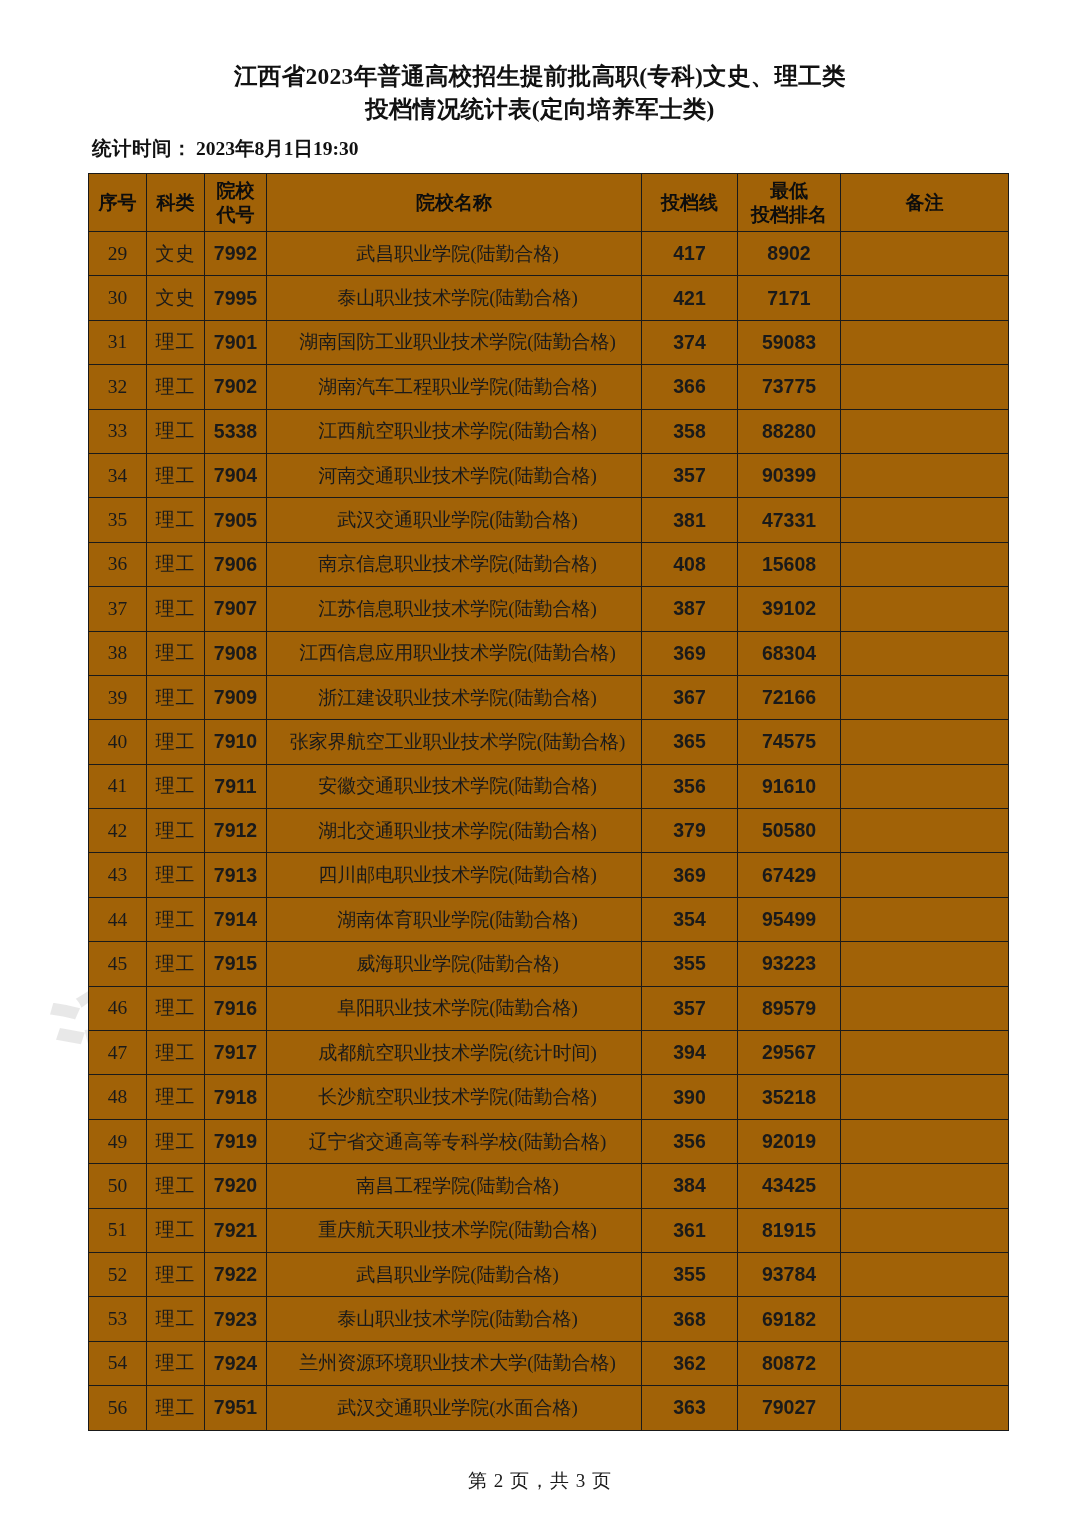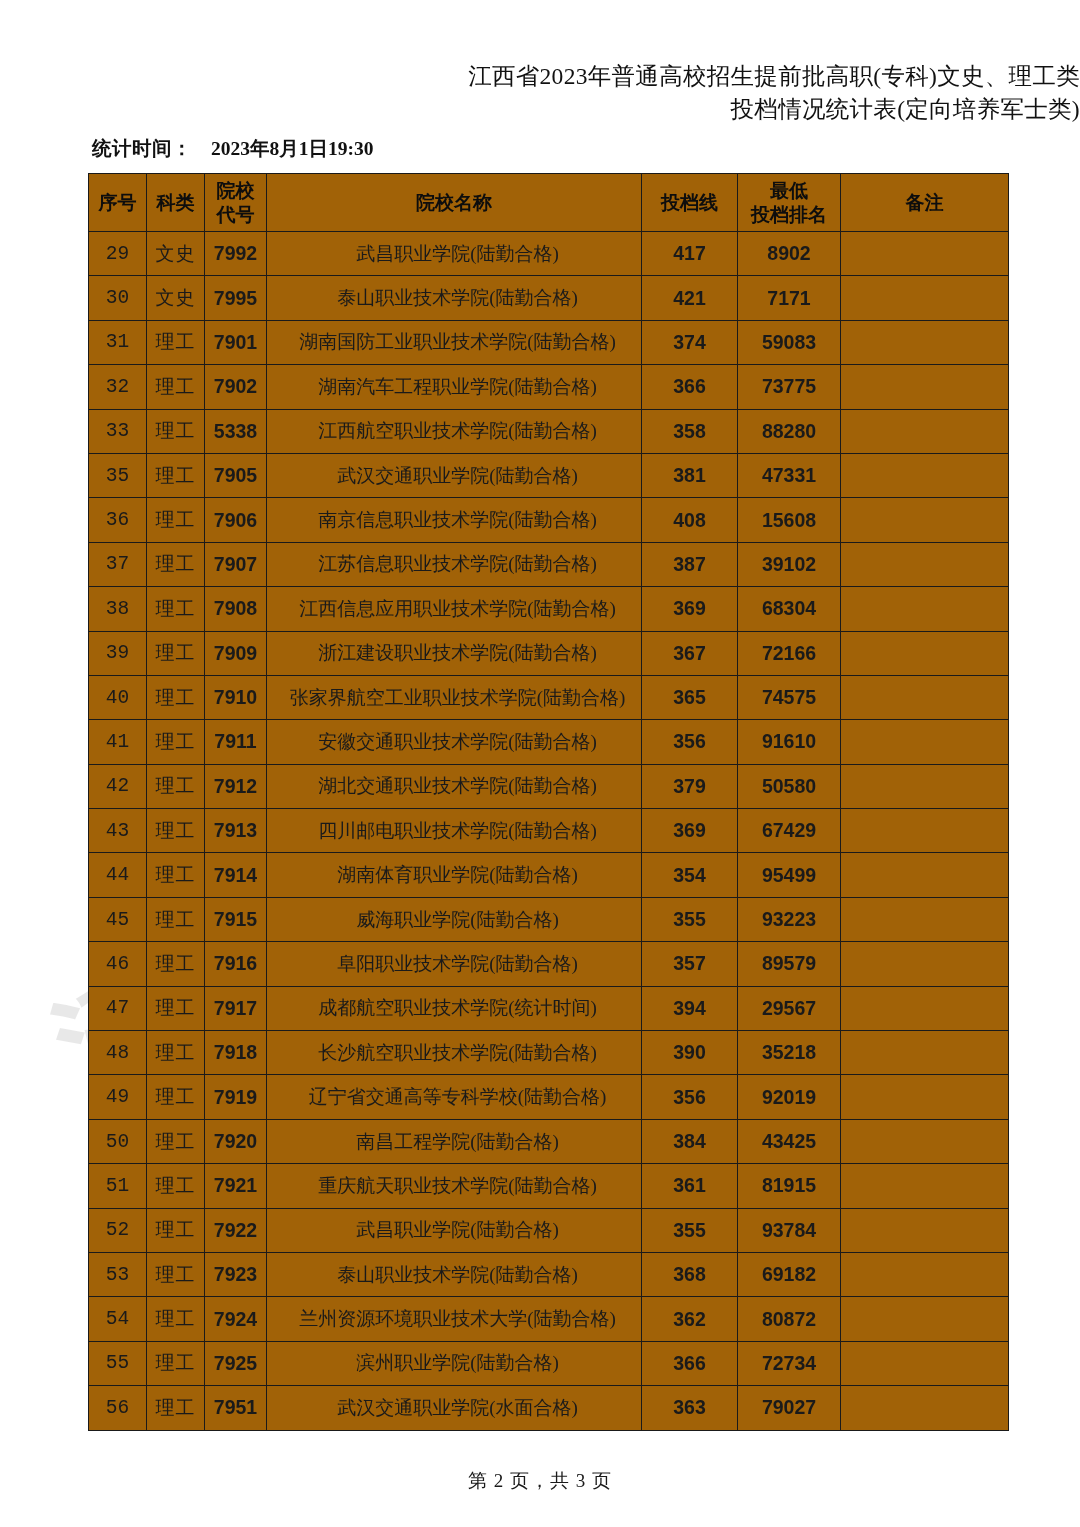--- a/index.html
+++ b/index.html
@@ -52,39 +52,38 @@
 
   #title-block {
     position: absolute;
     left: 0;
     top: 60px;
     width: 1080px;
     text-align: center;
   }
   .title-line {
     font-size: 23.5px;
-    font-weight: normal;
+    font-weight: bold;
     line-height: 33px;
     letter-spacing: 0.3px;
     color: #111111;
     white-space: nowrap;
-    text-align: right;
   }
 
   #stat-time {
     position: absolute;
     left: 92px;
     top: 135px;
     font-size: 19.5px;
     font-weight: bold;
     color: #111111;
     white-space: nowrap;
   }
   #stat-time .label { letter-spacing: 0.5px; text-align: center; }
-  #stat-time .value { margin-left: 19px; }
+  #stat-time .value { margin-left: 4px; }
 
   
   #data-table {
     position: absolute;
     left: 88px;
     top: 173px;
     width: 920px;
     border-collapse: collapse;
     table-layout: fixed;
     background: #a16207;
@@ -119,21 +118,21 @@
     vertical-align: middle;
     color: #1a1a1a;
   }
   #data-table tbody td.name-cell {
     text-align: center;
     padding-left: 7px;
     font-size: 19px;
     white-space: nowrap;
   }
   #data-table tbody td.seq-cell {
-    font-family: Liberation Mono, monospace;
+    font-family: Liberation Serif, serif;
     font-size: 19.5px;
   }
   #data-table tbody td.code-cell,
   #data-table tbody td.score-cell,
   #data-table tbody td.rank-cell {
     font-family: "Liberation Sans", sans-serif;
     font-weight: bold;
     font-size: 19.5px;
   }
   #data-table tbody td.cat-cell {
@@ -240,20 +239,29 @@
         <tr>
           <td class="seq-cell">33</td>
           <td class="cat-cell">理工</td>
           <td class="code-cell">5338</td>
           <td class="name-cell">江西航空职业技术学院(陆勤合格)</td>
           <td class="score-cell">358</td>
           <td class="rank-cell">88280</td>
           <td class="remark-cell"></td>
         </tr>
         <tr>
+          <td class="seq-cell">34</td>
+          <td class="cat-cell">理工</td>
+          <td class="code-cell">7904</td>
+          <td class="name-cell">河南交通职业技术学院(陆勤合格)</td>
+          <td class="score-cell">357</td>
+          <td class="rank-cell">90399</td>
+          <td class="remark-cell"></td>
+        </tr>
+        <tr>
           <td class="seq-cell">35</td>
           <td class="cat-cell">理工</td>
           <td class="code-cell">7905</td>
           <td class="name-cell">武汉交通职业学院(陆勤合格)</td>
           <td class="score-cell">381</td>
           <td class="rank-cell">47331</td>
           <td class="remark-cell"></td>
         </tr>
         <tr>
           <td class="seq-cell">36</td>
@@ -420,29 +428,20 @@
         <tr>
           <td class="seq-cell">54</td>
           <td class="cat-cell">理工</td>
           <td class="code-cell">7924</td>
           <td class="name-cell">兰州资源环境职业技术大学(陆勤合格)</td>
           <td class="score-cell">362</td>
           <td class="rank-cell">80872</td>
           <td class="remark-cell"></td>
         </tr>
         <tr>
-          <td class="seq-cell">55</td>
-          <td class="cat-cell">理工</td>
-          <td class="code-cell">7925</td>
-          <td class="name-cell">滨州职业学院(陆勤合格)</td>
-          <td class="score-cell">366</td>
-          <td class="rank-cell">72734</td>
-          <td class="remark-cell"></td>
-        </tr>
-        <tr>
           <td class="seq-cell">56</td>
           <td class="cat-cell">理工</td>
           <td class="code-cell">7951</td>
           <td class="name-cell">武汉交通职业学院(水面合格)</td>
           <td class="score-cell">363</td>
           <td class="rank-cell">79027</td>
           <td class="remark-cell"></td>
         </tr>
       </tbody>
   </table>

